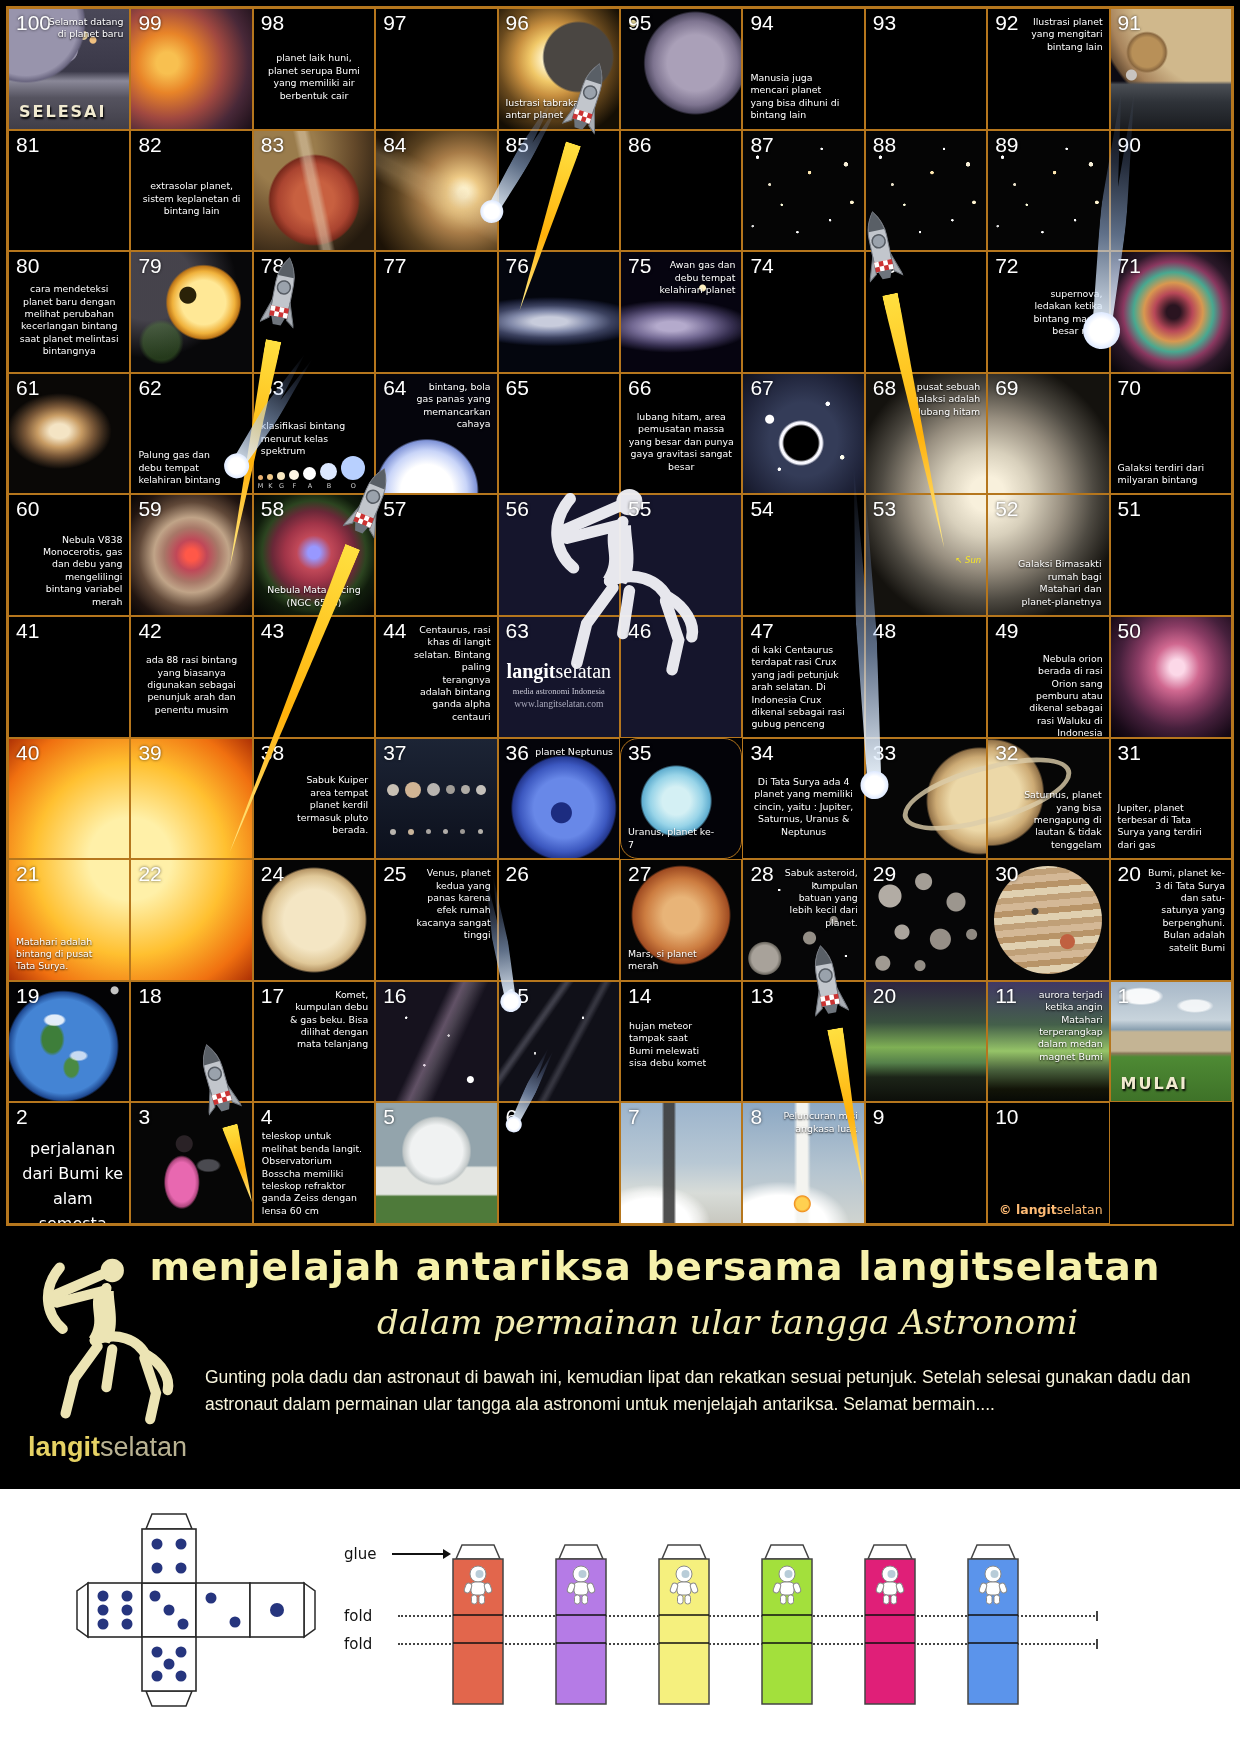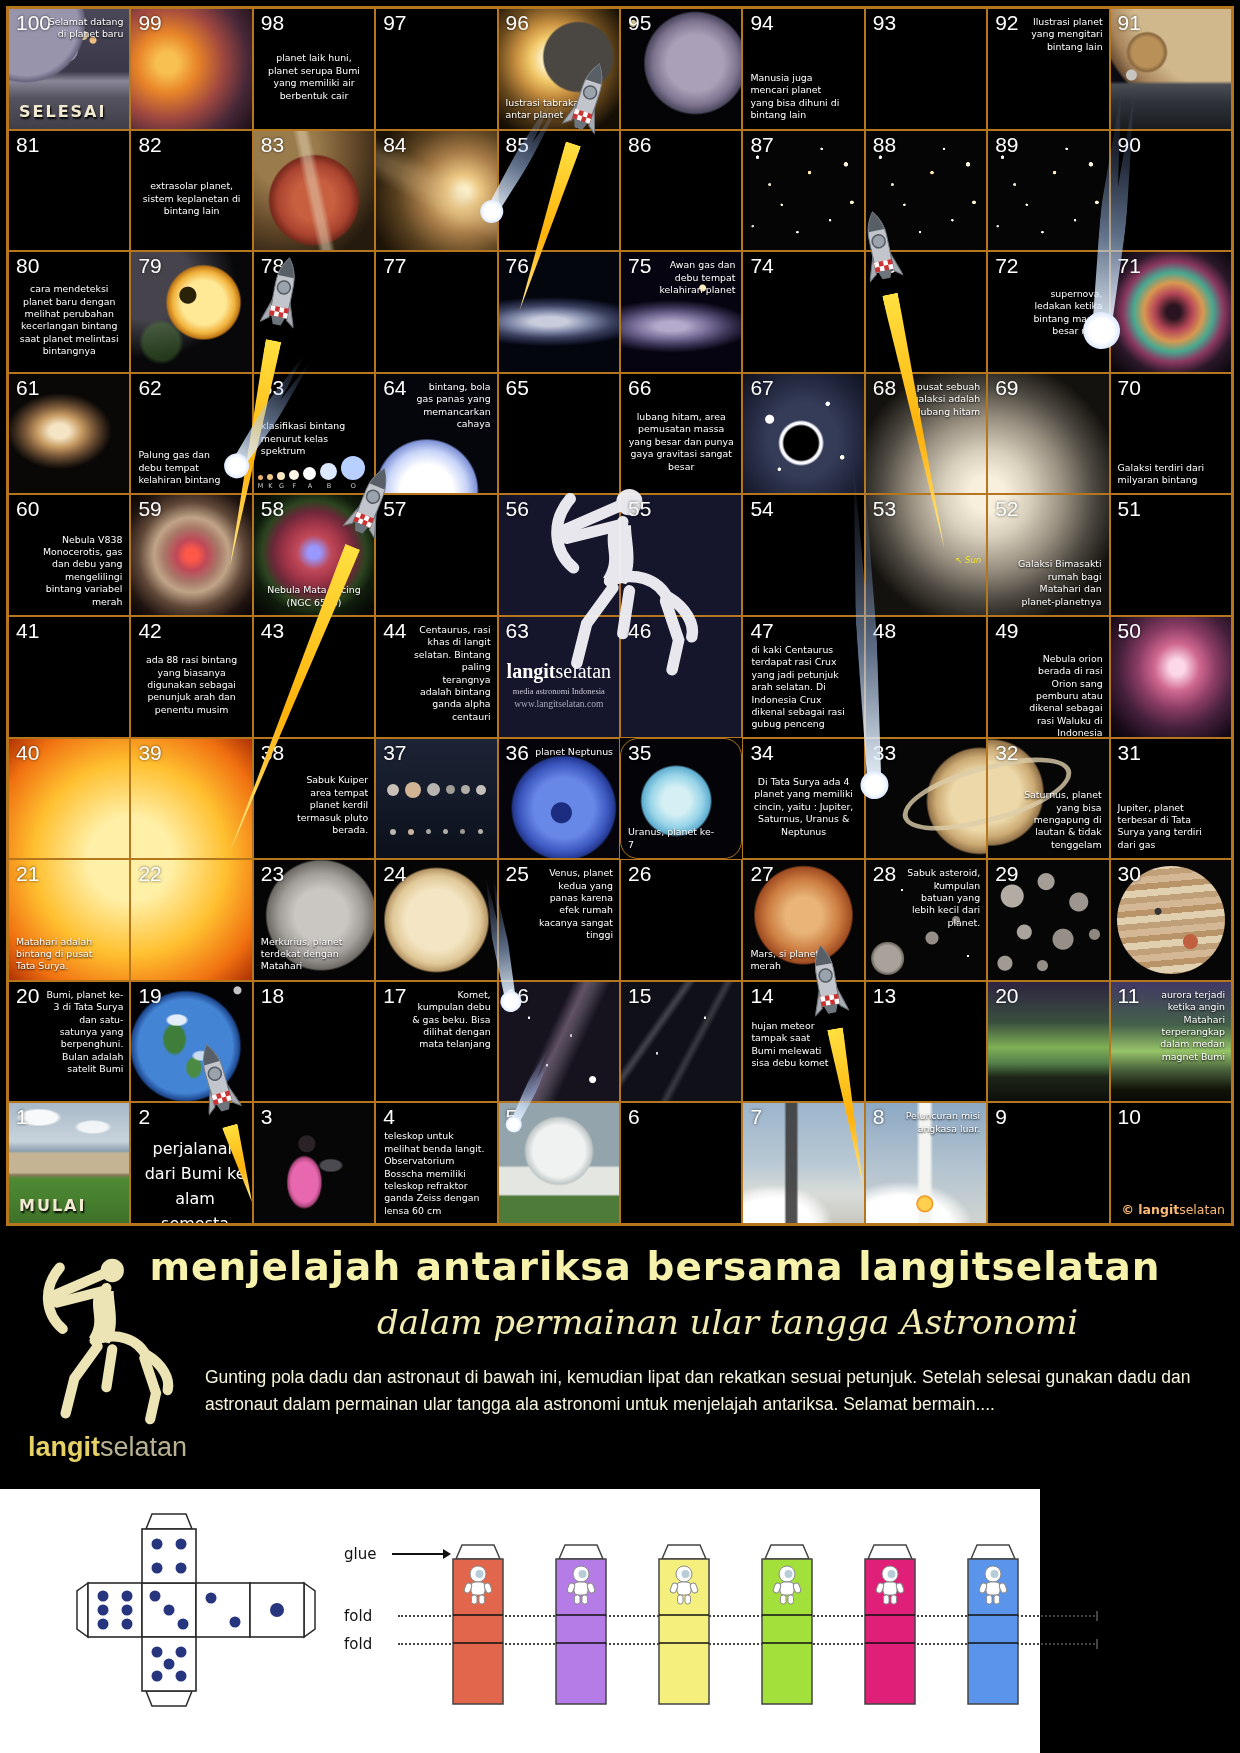--- a/index.html
+++ b/index.html
@@ -214,21 +214,21 @@
   .subhead{position:absolute;left:230px;right:15px;top:70px;text-align:center;
     font-family:"DejaVu Serif",serif;font-style:italic;font-size:34px;color:#f2ecb2;}
   .bodytext{position:absolute;left:205px;top:132px;width:1000px;
     font:400 17.5px/1.55 "Liberation Sans",sans-serif;color:#f8f5dd;}
   .centaur-foot{position:absolute;left:16px;top:6px;}
   .wordmark{position:absolute;left:28px;top:200px;font:700 27px "Liberation Sans",sans-serif;}
   .wm-b{color:#e6d264;font-weight:700;}
   .wm-n{color:#b9b292;font-weight:400;}
 
   
-  .cutout{position:absolute;left:0;top:1489px;width:1040px;height:264px;background:#fff;}
+  .cutout{position:absolute;left:0;top:1489px;width:1240px;height:264px;background:#fff;}
   .dice{position:absolute;left:76px;top:20px;}
   .cutlabel{position:absolute;left:344px;font:400 15px "DejaVu Sans",sans-serif;color:#111;}
   .glue-arrow{position:absolute;left:392px;top:64px;width:52px;height:2px;background:#111;}
   .glue-arrow:after{content:"";position:absolute;right:-7px;top:-4px;border-left:8px solid #111;
     border-top:5px solid transparent;border-bottom:5px solid transparent;}
   .dotline{position:absolute;left:398px;width:700px;border-top:2px dotted #444;z-index:0;}
   .dottick{position:absolute;width:2px;height:10px;background:#444;z-index:0;}
   .strip{position:absolute;top:54px;z-index:1;}
 </style>
 </head>
@@ -532,24 +532,20 @@
         <div class="cell">
           <span class="num">31</span>
           <div class="txt p-bl">Jupiter, planet terbesar di Tata Surya yang terdiri dari gas</div>
         </div>
         <div class="cell i-sunBL">
           <span class="num">21</span>
           <div class="txt p-bl">Matahari adalah bintang di pusat Tata Surya.</div>
         </div>
         <div class="cell i-sunBR">
           <span class="num">22</span>
-        </div>
-        <div class="cell i-mercury">
-          <span class="num">23</span>
-          <div class="txt p-bl">Merkurius, planet terdekat dengan Matahari</div>
         </div>
         <div class="cell i-venus">
           <span class="num">24</span>
         </div>
         <div class="cell">
           <span class="num">25</span>
           <div class="txt p-tr">Venus, planet kedua yang panas karena efek rumah kacanya sangat tinggi</div>
         </div>
         <div class="cell">
           <span class="num">26</span>

